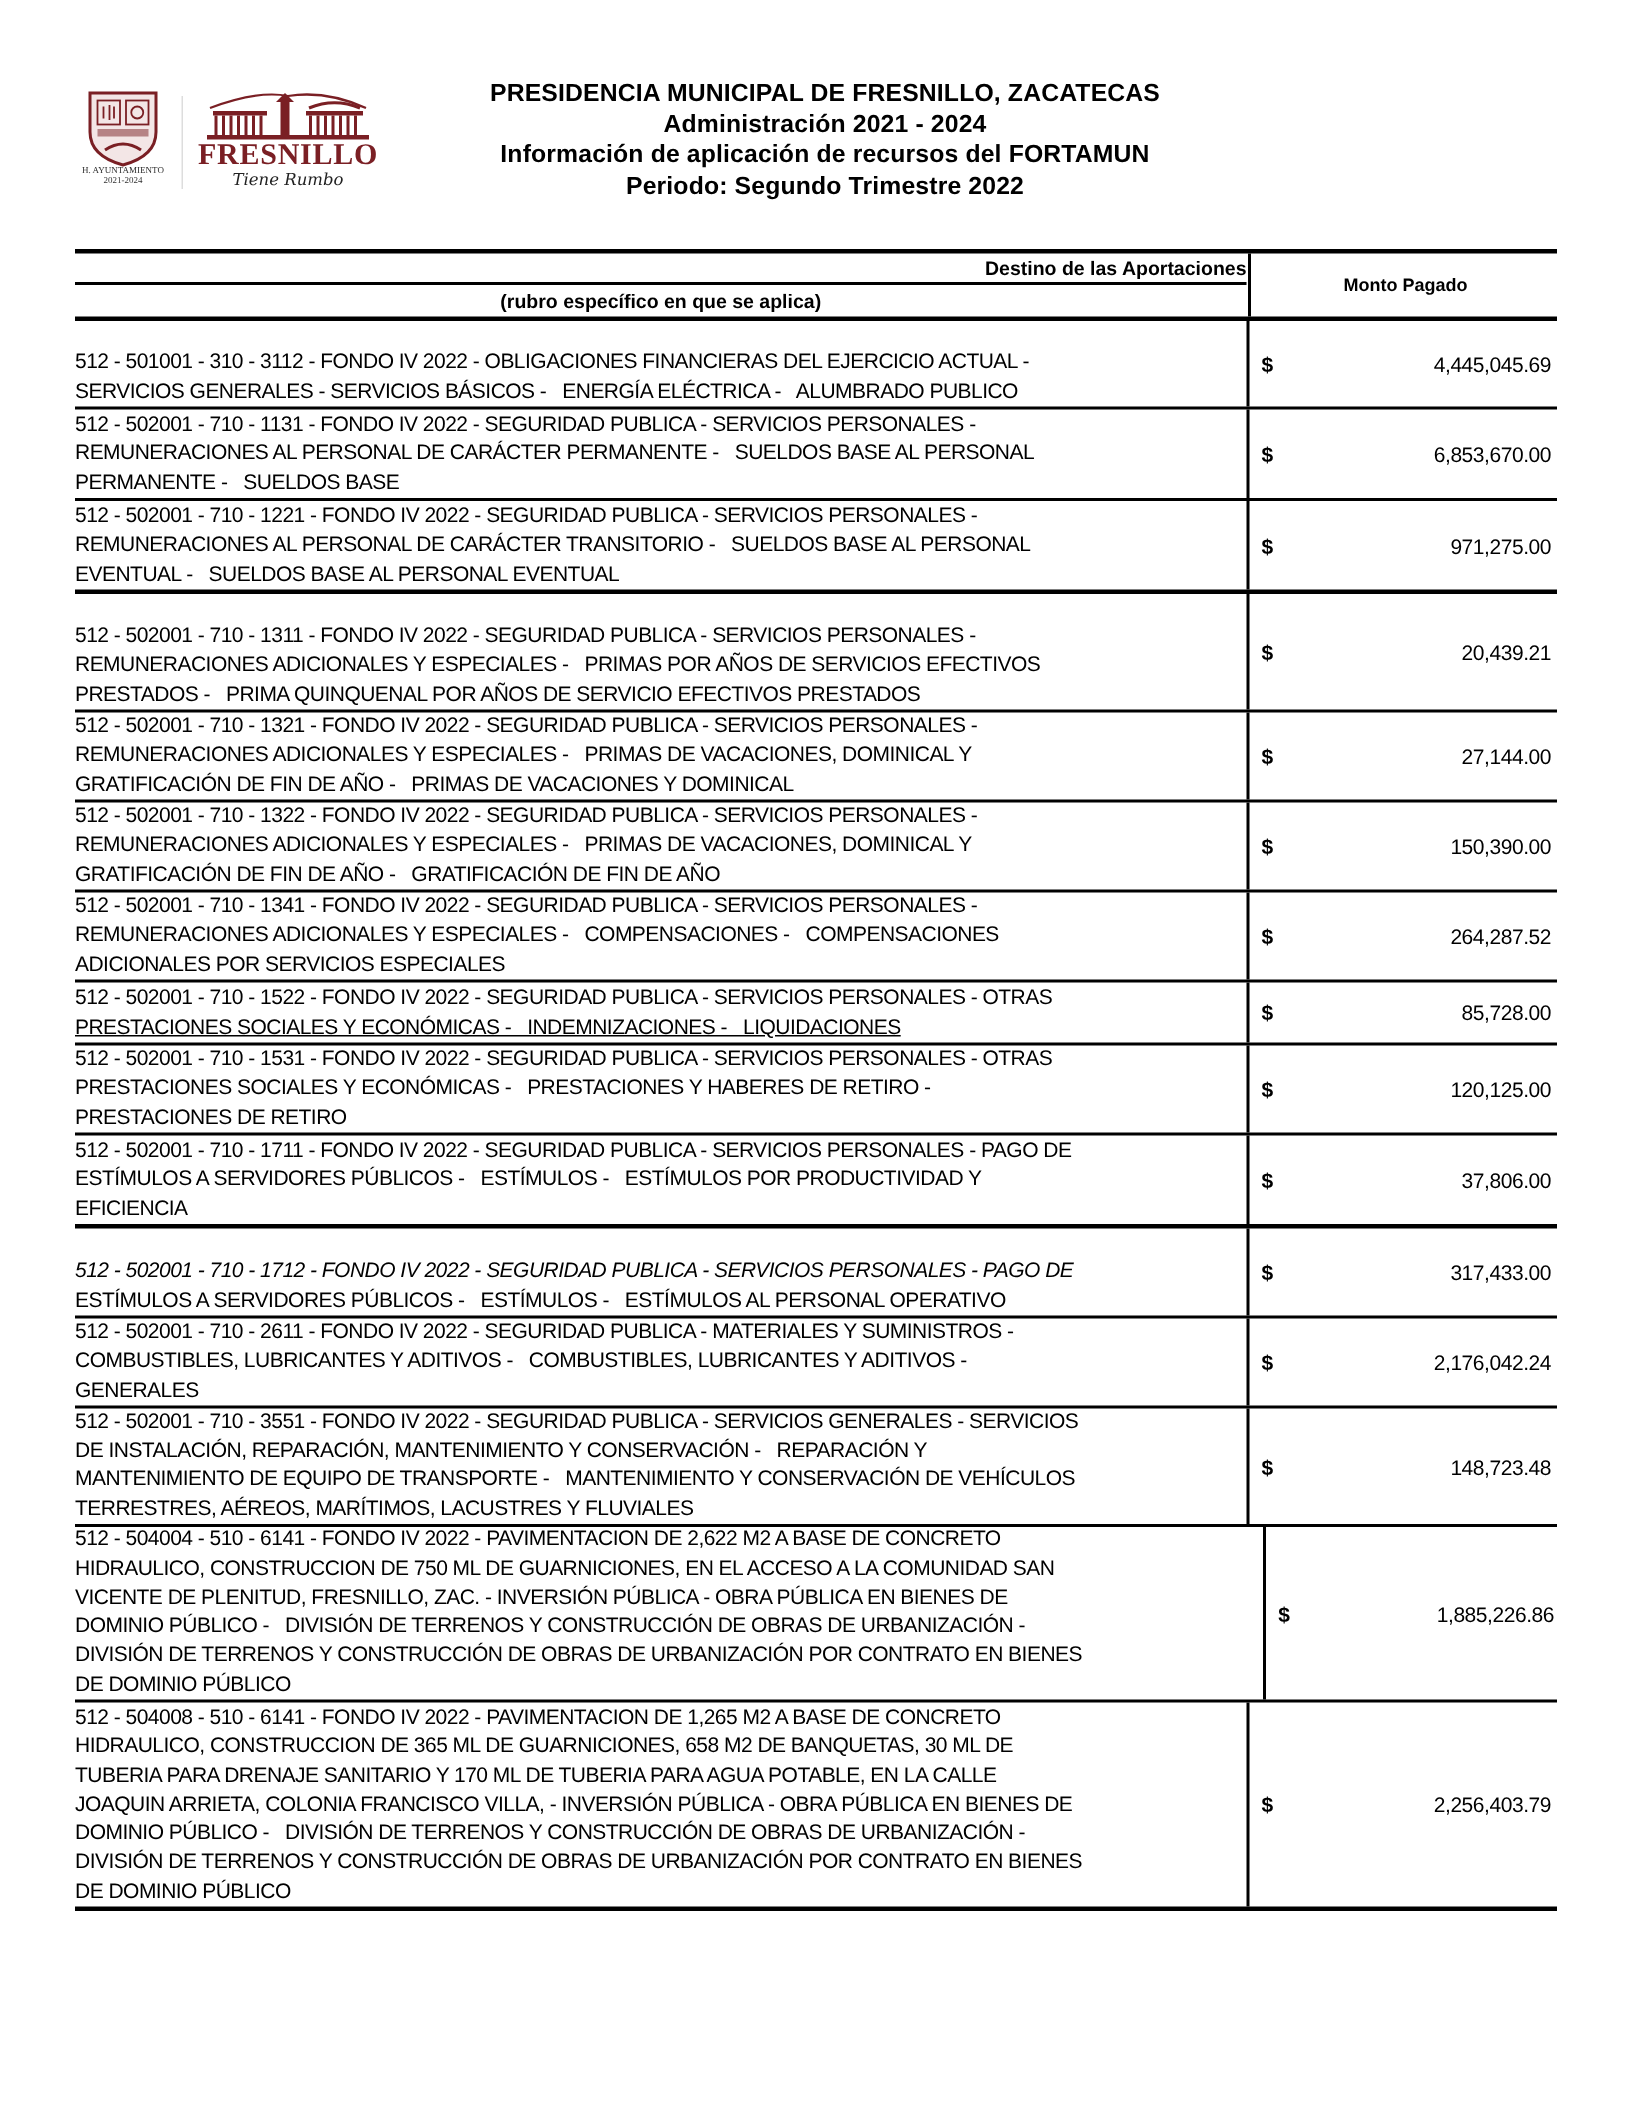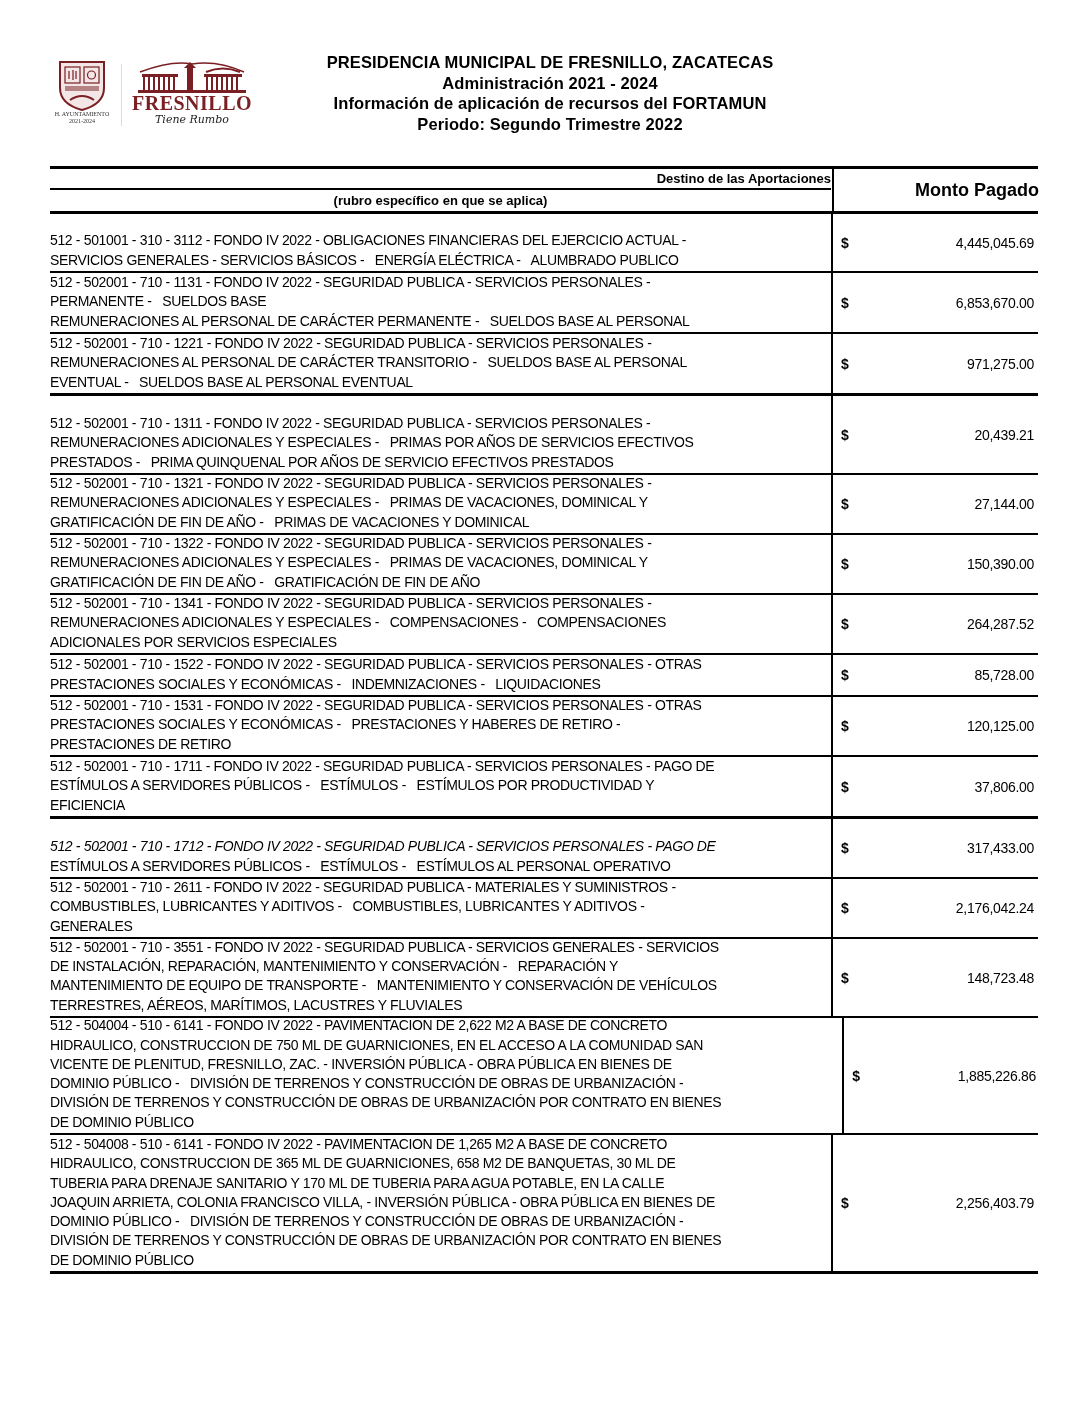--- a/index.html
+++ b/index.html
@@ -24,21 +24,21 @@
 
   
   .tbl { position: absolute; left: 50px; top: 166px; width: 988px; }
   .hdr { position: relative; height: 42px; border-top: 3px solid #000; border-bottom: 3px solid #000; }
   .hdr-left { position: absolute; left: 0; top: 0; width: 781px; height: 42px; }
   .hdr-l1 { height: 19px; border-bottom: 2px solid #000; text-align: right; font-weight: bold;
             font-size: 13px; line-height: 19px; }
   .hdr-l2 { height: 21px; text-align: center; font-weight: bold; font-size: 13px; line-height: 21px; }
   .hdr-right { position: absolute; left: 782px; top: 0; width: 206px; height: 42px;
                border-left: 2px solid #000; display: flex; align-items: center; justify-content: center;
-               font-weight: bold; font-size: 18px; padding-left: 40px; }
+               font-weight: bold; font-size: 12px; }
 
   .row { position: relative; display: flex; border-bottom: 2px solid #000; }
   .row.thick { border-bottom: 3px solid #000; }
   .desc { width: 781px; box-sizing: border-box; padding: 0 2px 1px 0;
           font-size: 14px; line-height: 19.3px; letter-spacing: -0.35px;
           display: flex; flex-direction: column; justify-content: flex-end; }
   .amt { width: 205px; border-left: 2px solid #000; display: flex; align-items: center;
          font-size: 14px; padding-left: 8px; box-sizing: border-box; }
   .cur { width: 20px; font-weight: bold; }
   .val { flex: 1; text-align: right; padding-right: 2px; letter-spacing: -0.3px; }
@@ -103,22 +103,22 @@
           <div style="white-space: pre; min-height: 19.3px;">SERVICIOS GENERALES - SERVICIOS BÁSICOS -   ENERGÍA ELÉCTRICA -   ALUMBRADO PUBLICO</div>
         </div>
         <div class="amt">
           <span class="cur">$</span>
           <span class="val">4,445,045.69</span>
         </div>
       </div>
       <div class="row" style="height: 59px;">
         <div class="desc">
           <div style="white-space: pre; min-height: 19.3px;">512 - 502001 - 710 - 1131 - FONDO IV 2022 - SEGURIDAD PUBLICA - SERVICIOS PERSONALES -</div>
+          <div style="white-space: pre; min-height: 19.3px;">REMUNERACIONES AL PERSONAL DE CARÁCTER PERMANENTE -   SUELDOS BASE AL PERSONAL</div>
           <div style="white-space: pre; min-height: 19.3px;">PERMANENTE -   SUELDOS BASE</div>
-          <div style="white-space: pre; min-height: 19.3px;">REMUNERACIONES AL PERSONAL DE CARÁCTER PERMANENTE -   SUELDOS BASE AL PERSONAL</div>
         </div>
         <div class="amt">
           <span class="cur">$</span>
           <span class="val">6,853,670.00</span>
         </div>
       </div>
       <div class="row thick" style="height: 59px;">
         <div class="desc">
           <div style="white-space: pre; min-height: 19.3px;">512 - 502001 - 710 - 1221 - FONDO IV 2022 - SEGURIDAD PUBLICA - SERVICIOS PERSONALES -</div>
           <div style="white-space: pre; min-height: 19.3px;">REMUNERACIONES AL PERSONAL DE CARÁCTER TRANSITORIO -   SUELDOS BASE AL PERSONAL</div>
@@ -170,21 +170,21 @@
           <div style="white-space: pre; min-height: 19.3px;">ADICIONALES POR SERVICIOS ESPECIALES</div>
         </div>
         <div class="amt">
           <span class="cur">$</span>
           <span class="val">264,287.52</span>
         </div>
       </div>
       <div class="row" style="height: 40px;">
         <div class="desc">
           <div style="white-space: pre; min-height: 19.3px;">512 - 502001 - 710 - 1522 - FONDO IV 2022 - SEGURIDAD PUBLICA - SERVICIOS PERSONALES - OTRAS</div>
-          <div style="white-space: pre; min-height: 19.3px;">PRESTACIONES SOCIALES Y ECONÓMICAS -   INDEMNIZACIONES -   LIQUIDACIONES</div>
+          <div style="white-space: pre; min-height: 19.3px; text-decoration: underline;">PRESTACIONES SOCIALES Y ECONÓMICAS -   INDEMNIZACIONES -   LIQUIDACIONES</div>
         </div>
         <div class="amt">
           <span class="cur">$</span>
           <span class="val">85,728.00</span>
         </div>
       </div>
       <div class="row" style="height: 58px;">
         <div class="desc">
           <div style="white-space: pre; min-height: 19.3px;">512 - 502001 - 710 - 1531 - FONDO IV 2022 - SEGURIDAD PUBLICA - SERVICIOS PERSONALES - OTRAS</div>
           <div style="white-space: pre; min-height: 19.3px;">PRESTACIONES SOCIALES Y ECONÓMICAS -   PRESTACIONES Y HABERES DE RETIRO -</div>

